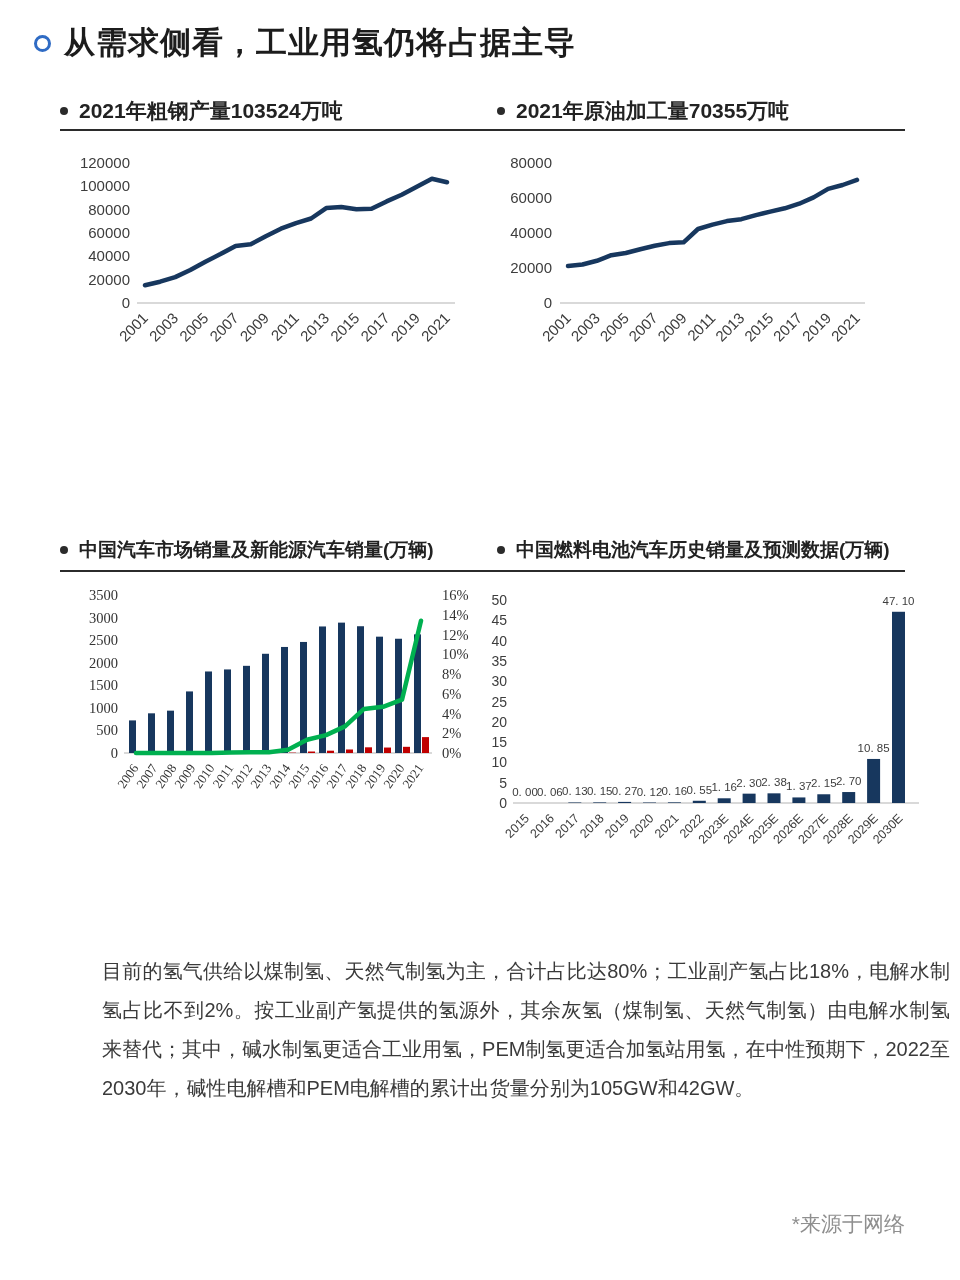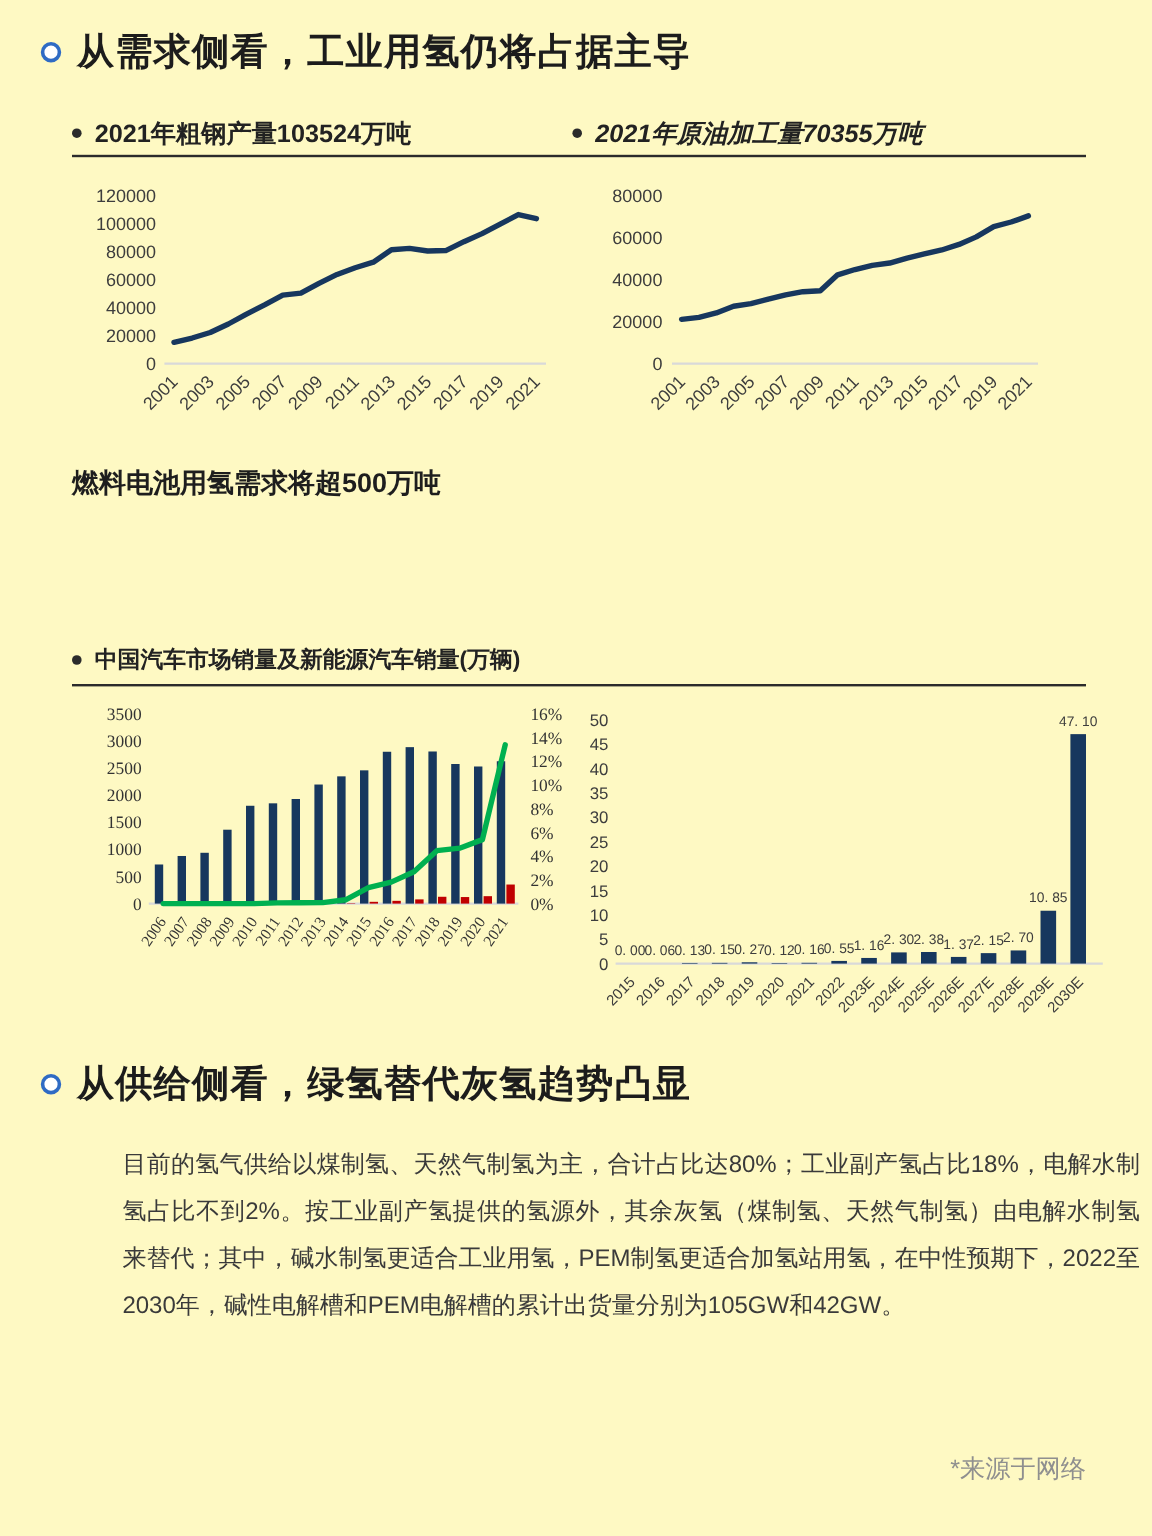--- a/index.html
+++ b/index.html
@@ -1,16 +1,16 @@
 <!DOCTYPE html>
 <html><head>
 <meta charset="utf-8">
 <style>
   html,body{margin:0;padding:0;background:#e9e9e9;}
-  .page{position:relative;width:960px;height:1280px;margin:0 auto;background:#fef9c3;overflow:hidden;
+  .page{position:relative;width:960px;height:1280px;margin:0 auto;background:#ffffff;overflow:hidden;
         font-family:"Liberation Sans",sans-serif;color:#2a2a2a;}
   .abs{position:absolute;}
   .section-header{display:flex;align-items:flex-start;}
   .ring{width:11px;height:11px;border:3.5px solid #2f6bc4;border-radius:50%;margin-top:9px;flex:0 0 auto;background:#fff;}
   .section-title{margin:0 0 0 13px;font-size:31px;line-height:34px;font-weight:900;color:#1c1c1c;letter-spacing:1px;}
   .chart-title{display:flex;align-items:center;font-weight:800;color:#222;}
   .chart-title .dot{width:8px;height:8px;border-radius:50%;background:#2b2b2b;margin-right:11px;flex:0 0 auto;}
   .row1-title{font-size:21px;}
   .row2-title{font-size:19px;}
   .rule{height:2px;background:#2b2b2b;}
@@ -34,21 +34,21 @@
 
   <div class="abs section-header" style="left:34px;top:26px;">
     <span class="ring"></span>
     <h1 class="section-title">从需求侧看，工业用氢仍将占据主导</h1>
   </div>
 
   <div class="abs chart-title row1-title" style="left:60px;top:97px;">
     <span class="dot"></span>
     <span>2021年粗钢产量103524万吨</span>
   </div>
-  <div class="abs chart-title row1-title" style="left:477px;top:97px;font-style:italic;">
+  <div class="abs chart-title row1-title" style="left:497px;top:97px;">
     <span class="dot"></span>
     <span>2021年原油加工量70355万吨</span>
   </div>
   <div class="abs rule" style="left:60px;top:129px;width:845px;"></div>
 
   <svg id="chart-steel" class="abs" style="left:55px;top:140px;" width="420" height="225">
       <text x="75" y="168" text-anchor="end" font-size="15">0</text>
       <text x="75" y="144.66666666666666" text-anchor="end" font-size="15">20000</text>
       <text x="75" y="121.33333333333334" text-anchor="end" font-size="15">40000</text>
       <text x="75" y="98" text-anchor="end" font-size="15">60000</text>
@@ -83,25 +83,28 @@
       <text x="207.6" y="179" text-anchor="end" font-size="15" transform="rotate(-45 207.6 179)">2009</text>
       <text x="236.5" y="179" text-anchor="end" font-size="15" transform="rotate(-45 236.5 179)">2011</text>
       <text x="265.4" y="179" text-anchor="end" font-size="15" transform="rotate(-45 265.4 179)">2013</text>
       <text x="294.29999999999995" y="179" text-anchor="end" font-size="15" transform="rotate(-45 294.29999999999995 179)">2015</text>
       <text x="323.2" y="179" text-anchor="end" font-size="15" transform="rotate(-45 323.2 179)">2017</text>
       <text x="352.09999999999997" y="179" text-anchor="end" font-size="15" transform="rotate(-45 352.09999999999997 179)">2019</text>
       <text x="381" y="179" text-anchor="end" font-size="15" transform="rotate(-45 381 179)">2021</text>
       <polyline points="88.0,126.1 102.5,124.5 116.9,120.8 131.3,115.2 145.8,113.0 160.3,109.2 174.7,105.8 189.1,103.1 203.6,102.3 218.0,89.0 232.5,84.6 246.9,81.1 261.4,79.2 275.9,75.1 290.3,71.6 304.8,68.3 319.2,63.7 333.6,57.4 348.1,48.9 362.6,45.0 377.0,39.9 " fill="none" stroke="#17375e" stroke-width="4.5" stroke-linejoin="round" stroke-linecap="round"></polyline>
     </svg>
 
-  <h2 class="abs subtitle" style="left:60px;top:387px;">燃料电池用氢需求将超500万吨</h2>
 
   <div class="abs chart-title row2-title" style="left:60px;top:537px;">
     <span class="dot"></span>
     <span>中国汽车市场销量及新能源汽车销量(万辆)</span>
+  </div>
+  <div class="abs chart-title row2-title" style="left:497px;top:537px;">
+    <span class="dot"></span>
+    <span>中国燃料电池汽车历史销量及预测数据(万辆)</span>
   </div>
   <div class="abs rule" style="left:60px;top:570px;width:845px;"></div>
 
   <svg id="chart-auto" class="abs serif" style="left:60px;top:582px;" width="432" height="218">
       <text x="58" y="176" text-anchor="end" font-size="14.5">0</text>
       <text x="58" y="153.42857142857144" text-anchor="end" font-size="14.5">500</text>
       <text x="58" y="130.85714285714286" text-anchor="end" font-size="14.5">1000</text>
       <text x="58" y="108.28571428571429" text-anchor="end" font-size="14.5">1500</text>
       <text x="58" y="85.71428571428572" text-anchor="end" font-size="14.5">2000</text>
       <text x="58" y="63.14285714285714" text-anchor="end" font-size="14.5">2500</text>
@@ -215,21 +218,17 @@
       <text x="361.7" y="207.038" text-anchor="middle" font-size="11.5">2. 70</text>
       <text x="366.7" y="241" text-anchor="end" font-size="12.5" transform="rotate(-45 366.7 241)">2028E</text>
       <rect x="380.09999999999997" y="180.949" width="13" height="44.051" fill="#17375e"></rect>
       <text x="386.59999999999997" y="173.949" text-anchor="middle" font-size="11.5">10. 85</text>
       <text x="391.59999999999997" y="241" text-anchor="end" font-size="12.5" transform="rotate(-45 391.59999999999997 241)">2029E</text>
       <rect x="405" y="33.774" width="13" height="191.226" fill="#17375e"></rect>
       <text x="411.5" y="26.774" text-anchor="middle" font-size="11.5">47. 10</text>
       <text x="416.5" y="241" text-anchor="end" font-size="12.5" transform="rotate(-45 416.5 241)">2030E</text>
     </svg>
 
-  <div class="abs section-header" style="left:34px;top:886px;">
-    <span class="ring"></span>
-    <h1 class="section-title">从供给侧看，绿氢替代灰氢趋势凸显</h1>
-  </div>
   <p class="abs body-text p2" style="left:62px;top:952px;width:848px;margin-left:40px;">目前的氢气供给以煤制氢、天然气制氢为主，合计占比达80%；工业副产氢占比18%，电解水制氢占比不到2%。按工业副产氢提供的氢源外，其余灰氢（煤制氢、天然气制氢）由电解水制氢来替代；其中，碱水制氢更适合工业用氢，PEM制氢更适合加氢站用氢，在中性预期下，2022至2030年，碱性电解槽和PEM电解槽的累计出货量分别为105GW和42GW。</p>
 
   <div class="abs footer-note" style="right:55px;top:1210px;">*来源于网络</div>
 
 </div>
 
 </body></html>

